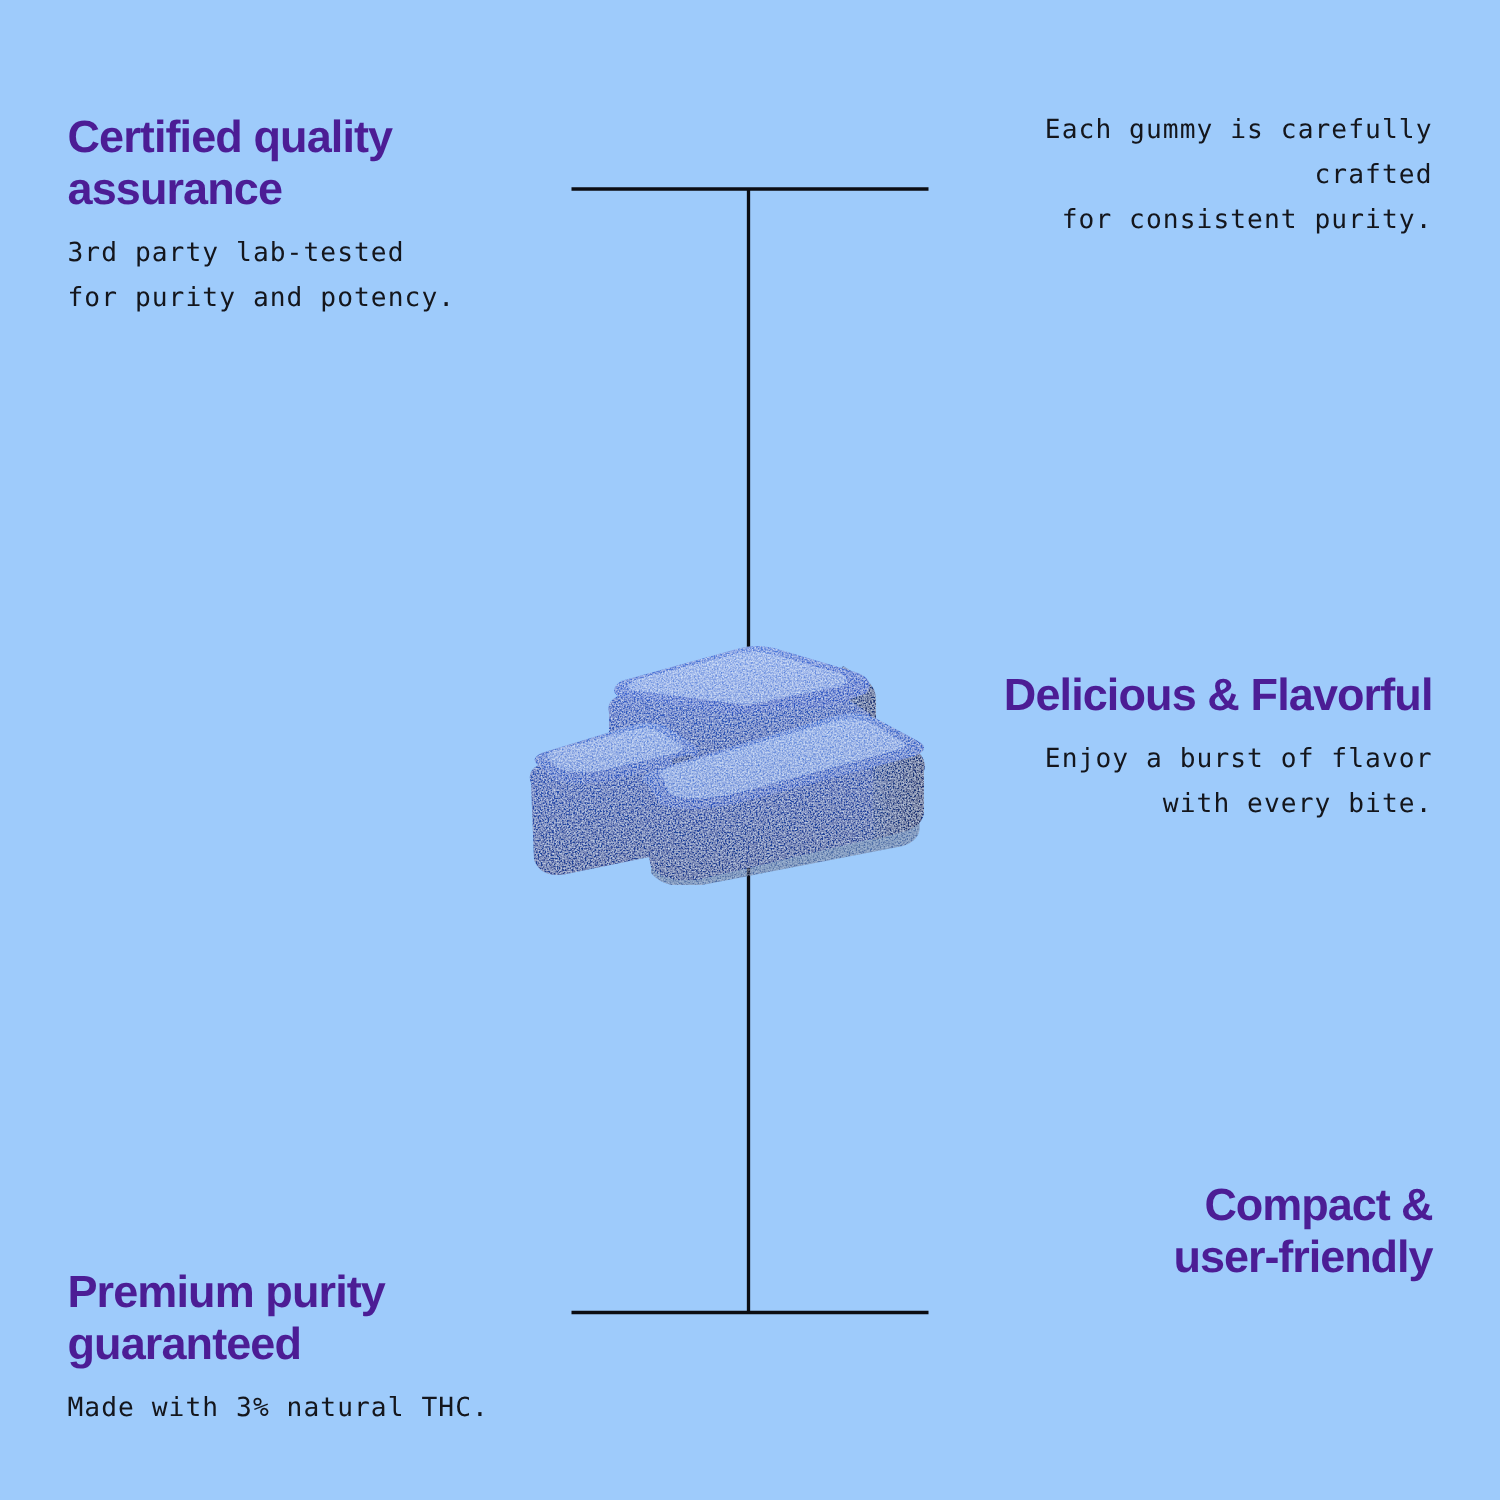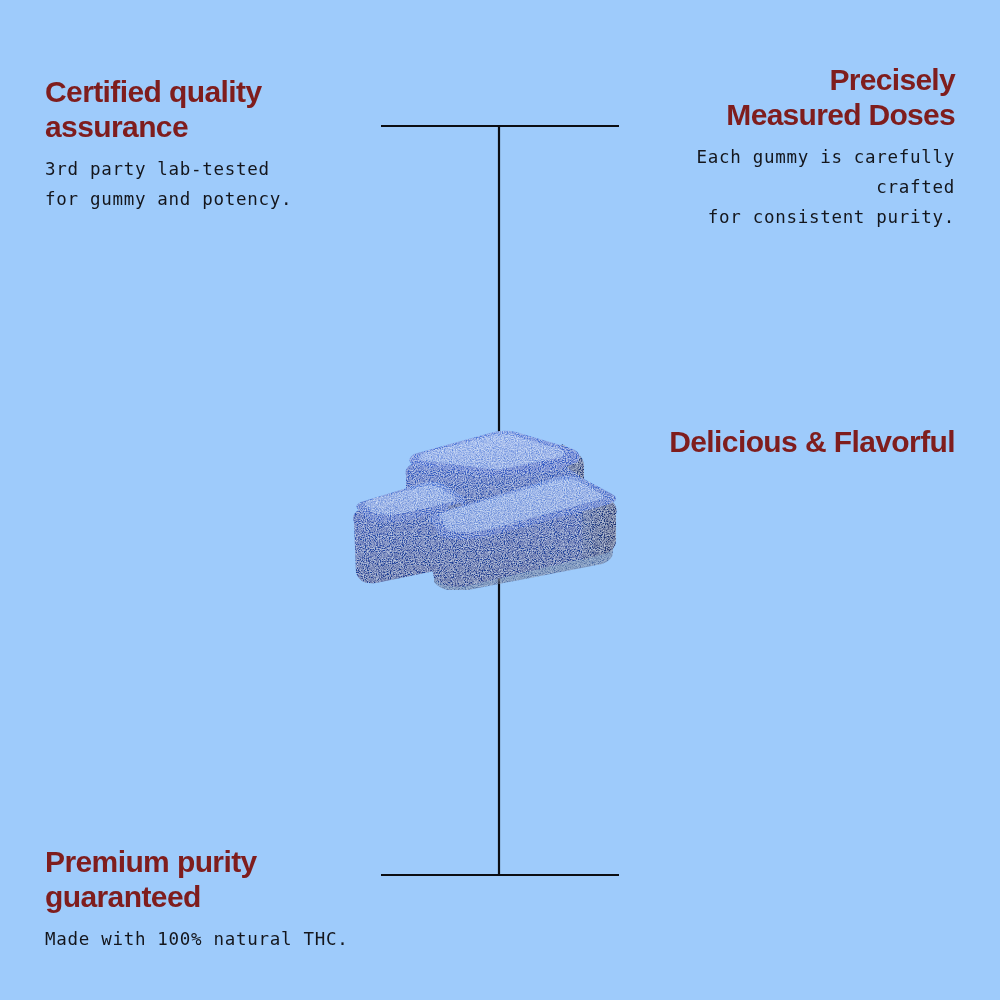--- a/index.html
+++ b/index.html
@@ -32,42 +32,42 @@
   
   .feature {
     position: absolute;
     z-index: 3;
   }
   .feature-title {
     font-family: "Liberation Sans", sans-serif;
     font-weight: 700;
     font-size: 30px;
     line-height: 1.17;
-    color: #7f1d1d;
+    color: #4c1d95;
     letter-spacing: -0.6px;
     margin: 0;
     white-space: pre-line;
   }
   .feature-desc {
     font-family: "DejaVu Sans Mono", monospace;
     font-size: 17.5px;
     line-height: 1.72;
     color: #14161c;
     letter-spacing: 0.7px;
     margin: 10px 0 0 0;
     white-space: pre-line;
   }
 
   .col-left  { left: 45px;  text-align: left;  width: 330px; }
   .col-right { right: 45px; text-align: right; width: 340px; }
 
   .pos-tl { top: 74px;  }
   .pos-tr { top: 62px;  }
   .pos-ml { top: 452px; }
-  .pos-mr { top: 424px; }
+  .pos-mr { top: 446px; }
   .pos-bl { top: 808px; margin-top: 36px; }
   .pos-br { top: 786px; }
 
   .pos-tr .feature-title,
   .pos-br .feature-title { letter-spacing: -0.7px; }
 
   
   #gummy-cluster {
     position: absolute;
     left: 348px;
@@ -188,39 +188,41 @@
         <path d="M86,160 Q96,172 120,168 L256,136 Q262,134 265,129
                  L265,134 Q265,142 254,146 L120,172 Q96,176 86,164 Z" fill="#122a68" opacity="0.55"></path>
       </g>
     </svg>
   </div>
 
   <div class="feature col-left pos-tl">
     <h2 class="feature-title">Certified quality
 assurance</h2>
     <p class="feature-desc">3rd party lab-tested
-for gummy and potency.</p>
+for purity and potency.</p>
   </div>
 
   <div class="feature col-right pos-tr">
-    <h2 class="feature-title">Precisely
-Measured Doses</h2>
     <p class="feature-desc">Each gummy is carefully crafted
 for consistent purity.</p>
   </div>
 
   <div class="feature col-left pos-ml">
   </div>
 
   <div class="feature col-right pos-mr">
     <h2 class="feature-title">Delicious &amp; Flavorful</h2>
+    <p class="feature-desc">Enjoy a burst of flavor
+with every bite.</p>
   </div>
 
   <div class="feature col-left pos-bl">
     <h2 class="feature-title">Premium purity
 guaranteed</h2>
-    <p class="feature-desc">Made with 100% natural THC.</p>
+    <p class="feature-desc">Made with 3% natural THC.</p>
   </div>
 
   <div class="feature col-right pos-br">
+    <h2 class="feature-title">Compact &amp;
+user-friendly</h2>
   </div>
 
 </div>
 
 </body></html>

